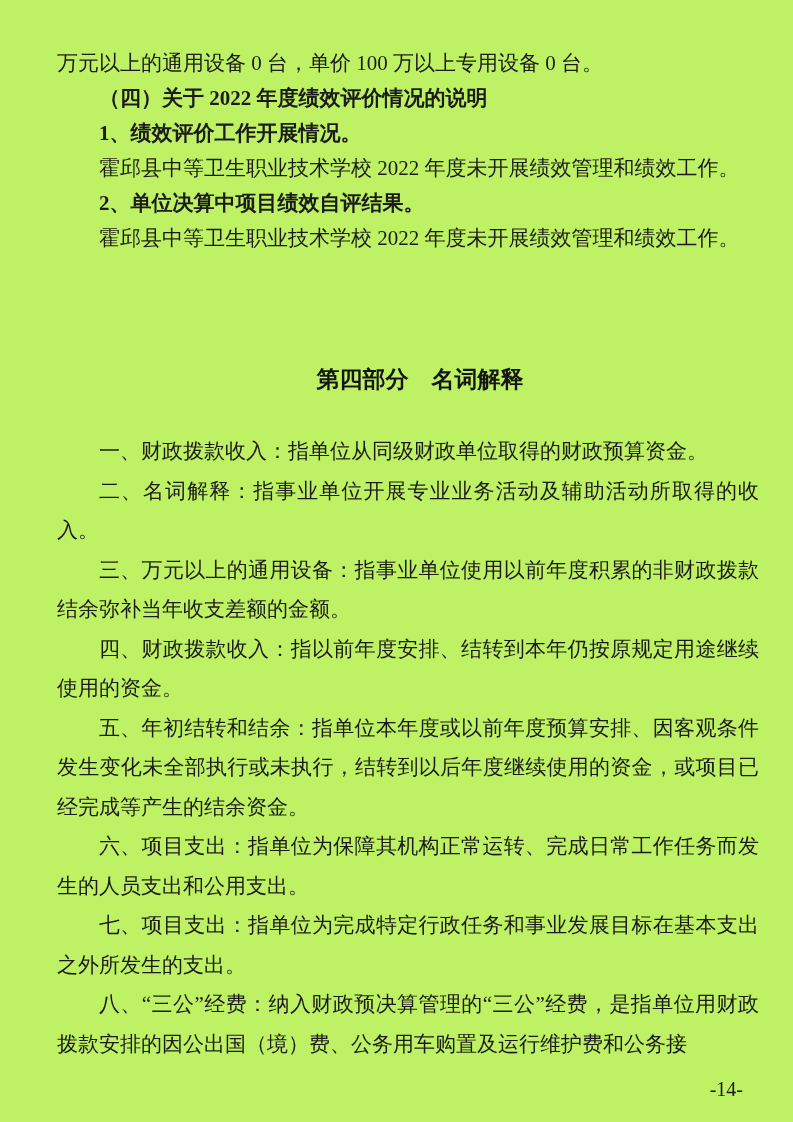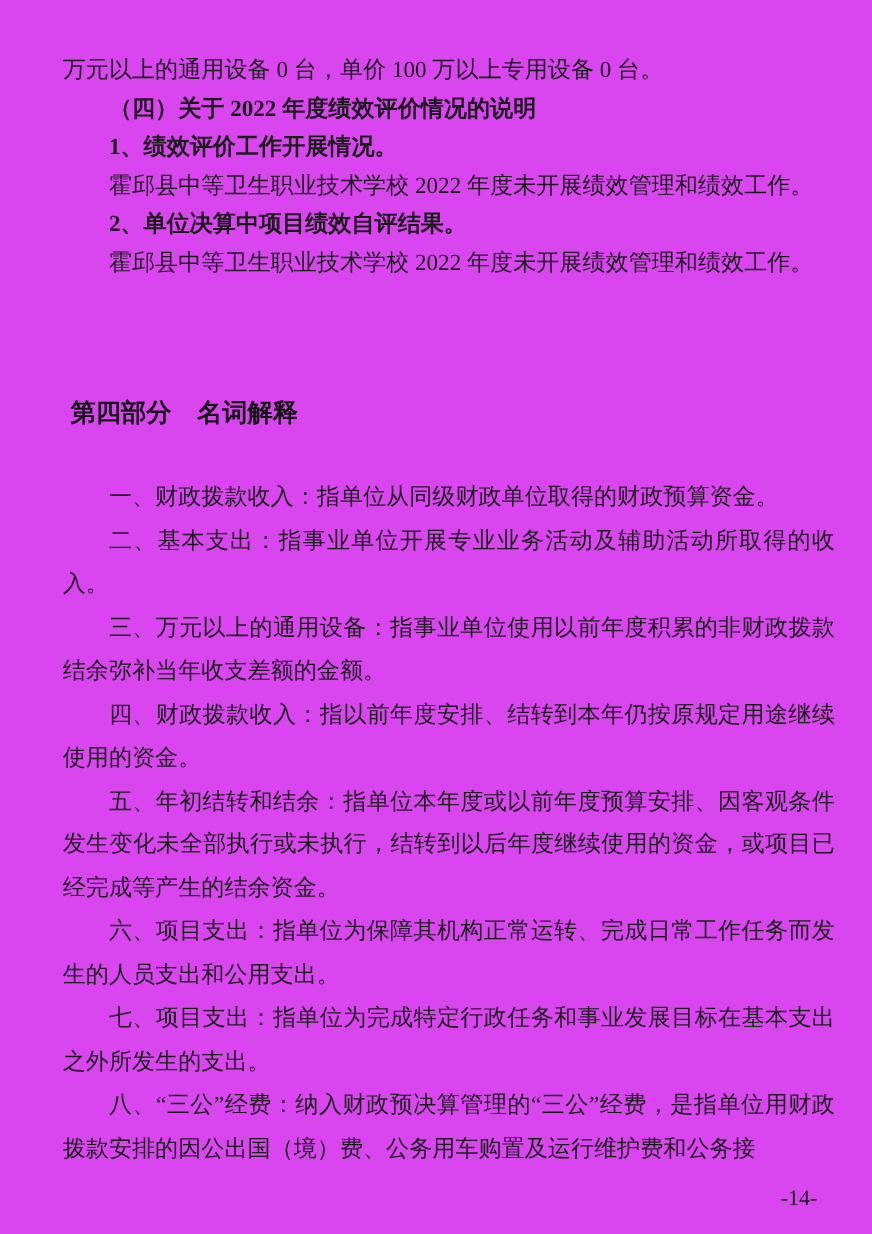--- a/index.html
+++ b/index.html
@@ -4,21 +4,21 @@
 <style>
   html, body {
     margin: 0;
     padding: 0;
     background: #ffffff;
   }
   .page {
     position: relative;
     width: 793px;
     height: 1122px;
-    background: #d946ef;
+    background: #bef264;
     color: #1b1b1b;
     font-family: "Liberation Serif", "DejaVu Serif", serif;
     overflow: hidden;
   }
   .content {
     position: absolute;
     left: 57px;
     width: 702px;
   }
   .content p {
@@ -37,22 +37,23 @@
     font-weight: bold;
   }
   .no-indent {
     text-indent: 0 !important;
   }
   .part-title {
     position: absolute;
     top: 350px;
     left: 57px;
     width: 702px;
-    margin: 7px;
-    font-family: Liberation Sans, sans-serif;
+    margin: 12px;
+    text-align: center;
+    font-family: Liberation Serif, serif;
     font-weight: bold;
     font-size: 23px;
     line-height: 36px;
     color: #151515;
   }
   .terms-section {
     top: 432px;
   }
   .terms-section p {
     line-height: 39.5px;
@@ -81,21 +82,21 @@
     <p class="bold">1、绩效评价工作开展情况。</p>
     <p>霍邱县中等卫生职业技术学校 2022 年度未开展绩效管理和绩效工作。</p>
     <p class="bold">2、单位决算中项目绩效自评结果。</p>
     <p>霍邱县中等卫生职业技术学校 2022 年度未开展绩效管理和绩效工作。</p>
   </div>
 
   <h1 class="part-title">第四部分　名词解释</h1>
 
   <div class="content terms-section">
     <p><span class="term-label">一、财政拨款收入：</span><span>指单位从同级财政单位取得的财政预算资金。</span></p>
-    <p><span class="term-label">二、基本支出：</span><span>指事业单位开展专业业务活动及辅助活动所取得的收入。</span></p>
+    <p><span class="term-label">二、名词解释：</span><span>指事业单位开展专业业务活动及辅助活动所取得的收入。</span></p>
     <p><span class="term-label">三、万元以上的通用设备：</span><span>指事业单位使用以前年度积累的非财政拨款结余弥补当年收支差额的金额。</span></p>
     <p><span class="term-label">四、财政拨款收入：</span><span>指以前年度安排、结转到本年仍按原规定用途继续使用的资金。</span></p>
     <p><span class="term-label">五、年初结转和结余：</span><span>指单位本年度或以前年度预算安排、因客观条件发生变化未全部执行或未执行，结转到以后年度继续使用的资金，或项目已经完成等产生的结余资金。</span></p>
     <p><span class="term-label">六、项目支出：</span><span>指单位为保障其机构正常运转、完成日常工作任务而发生的人员支出和公用支出。</span></p>
     <p><span class="term-label">七、项目支出：</span><span>指单位为完成特定行政任务和事业发展目标在基本支出之外所发生的支出。</span></p>
     <p><span class="term-label">八、“三公”经费：</span><span>纳入财政预决算管理的“三公”经费，是指单位用财政拨款安排的因公出国（境）费、公务用车购置及运行维护费和公务接</span></p>
   </div>
 
   <div class="page-number">-14-</div>
 

